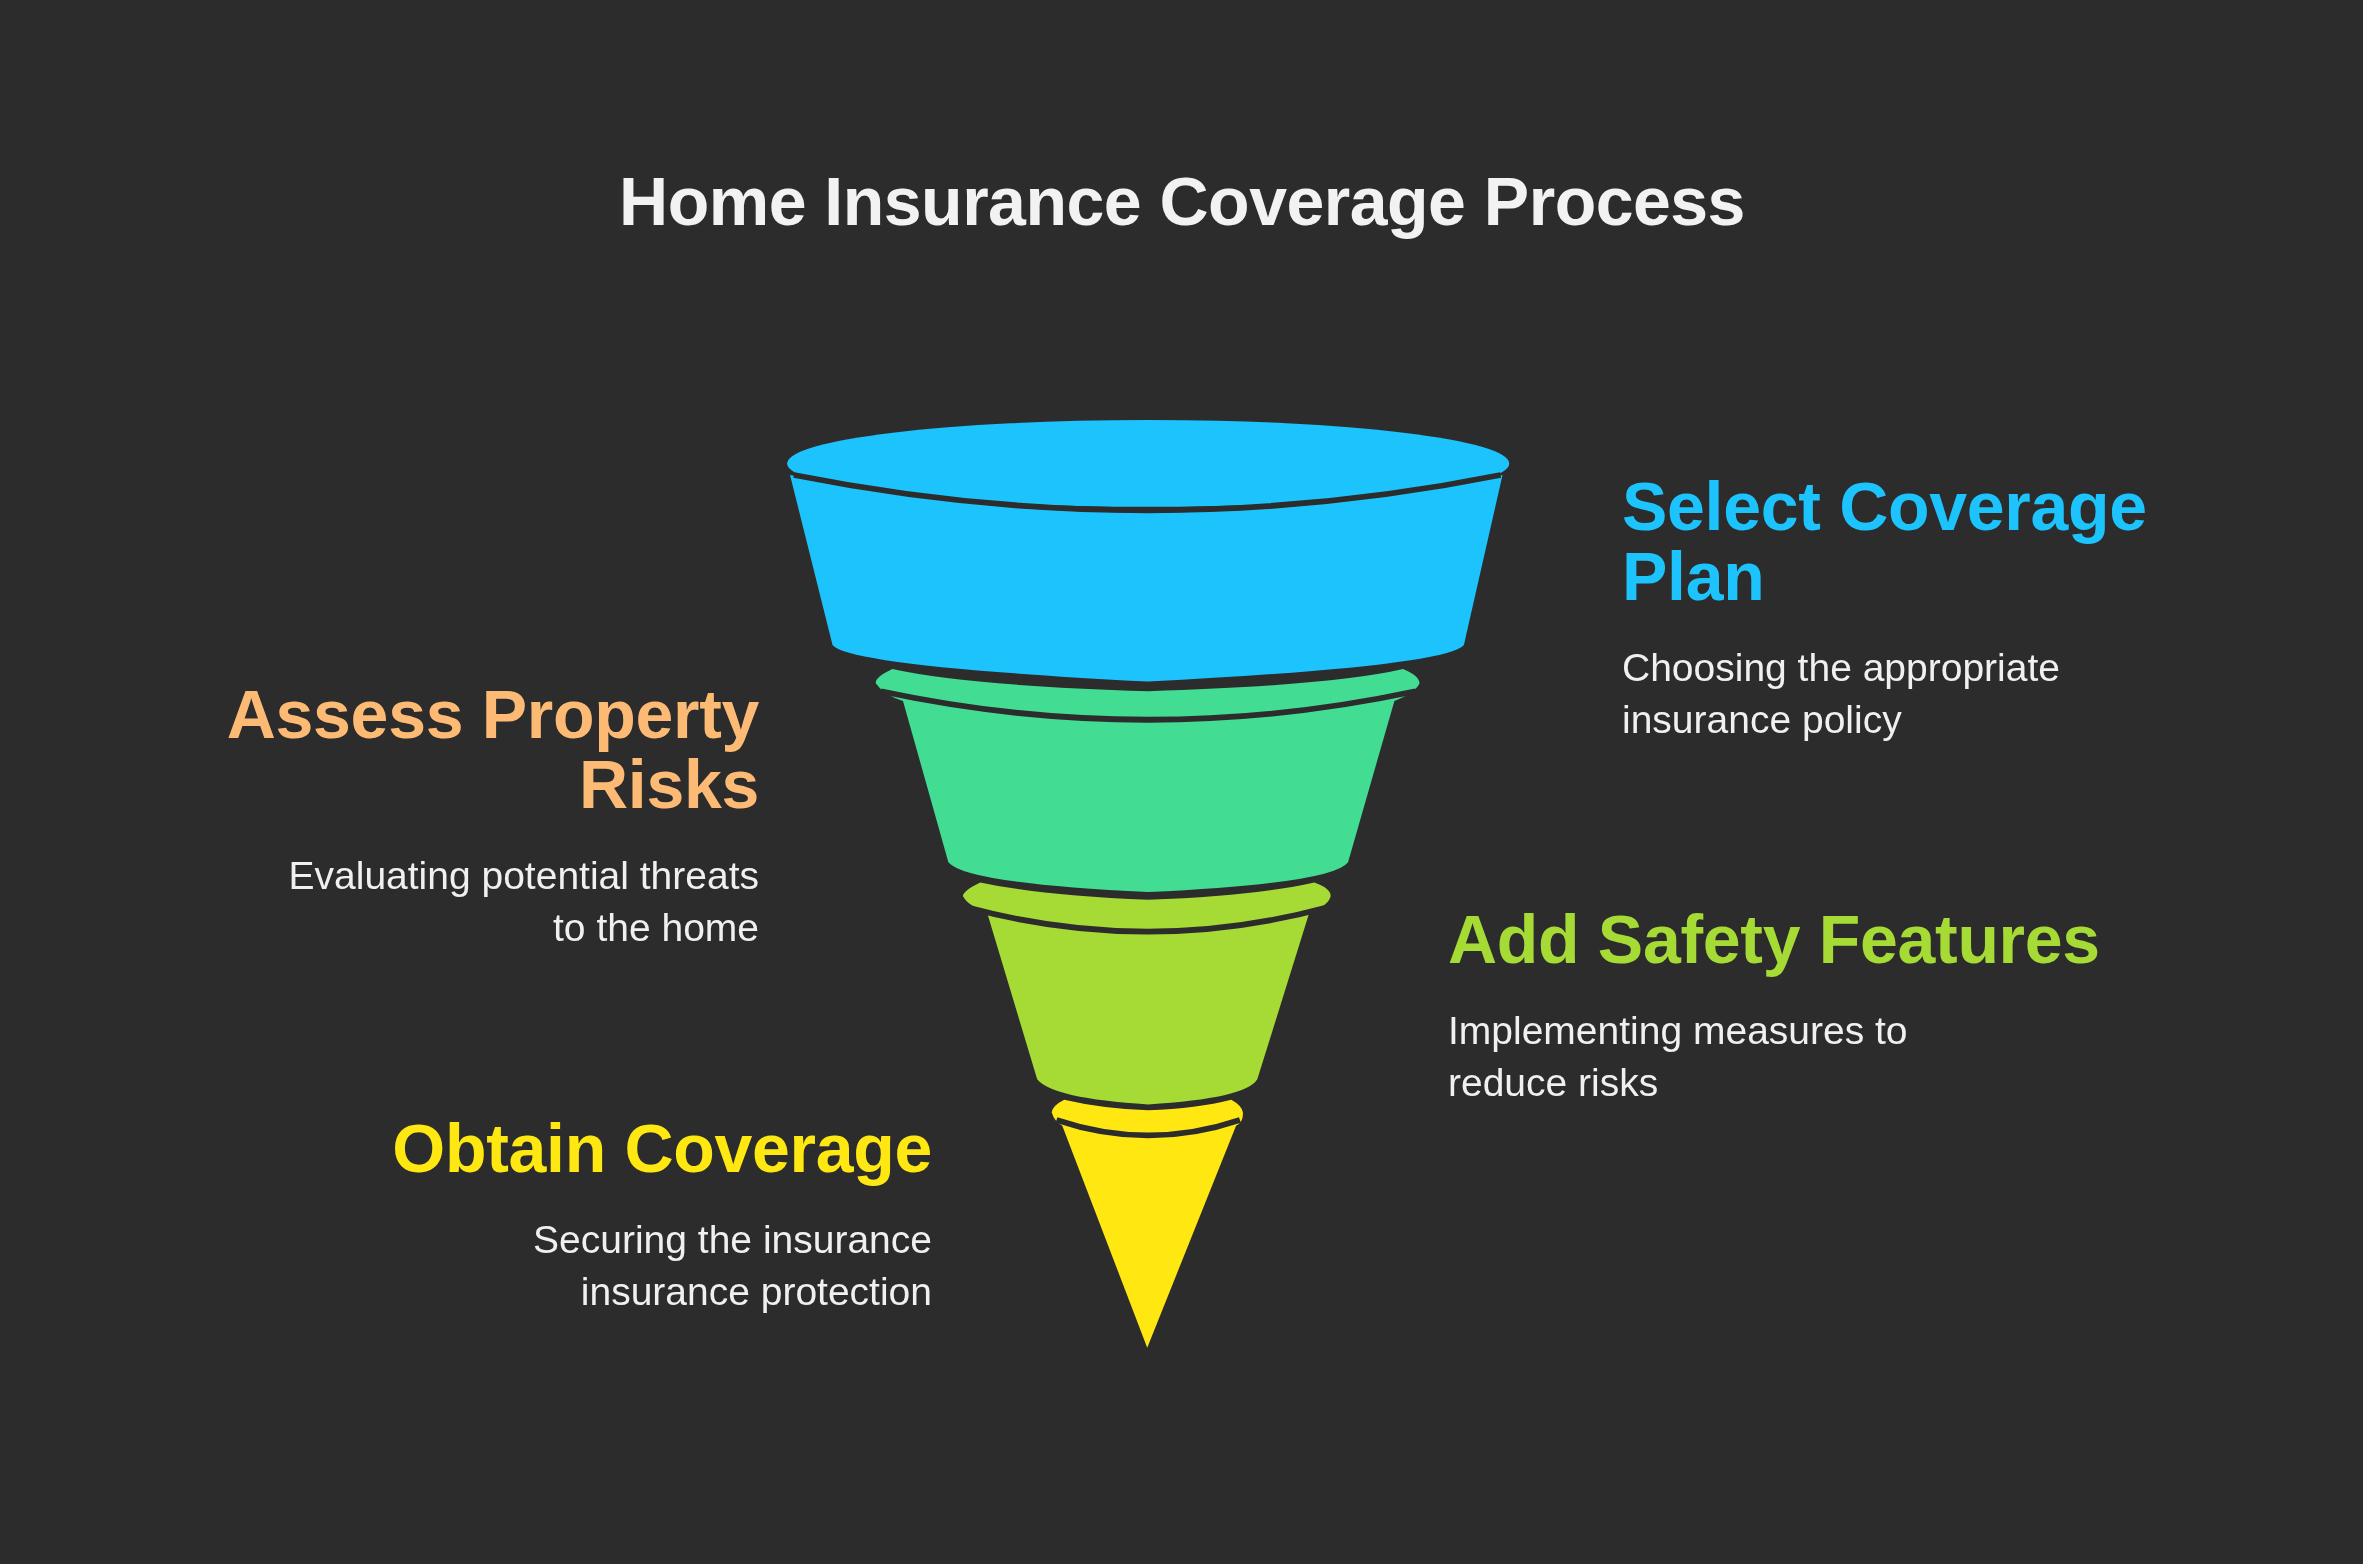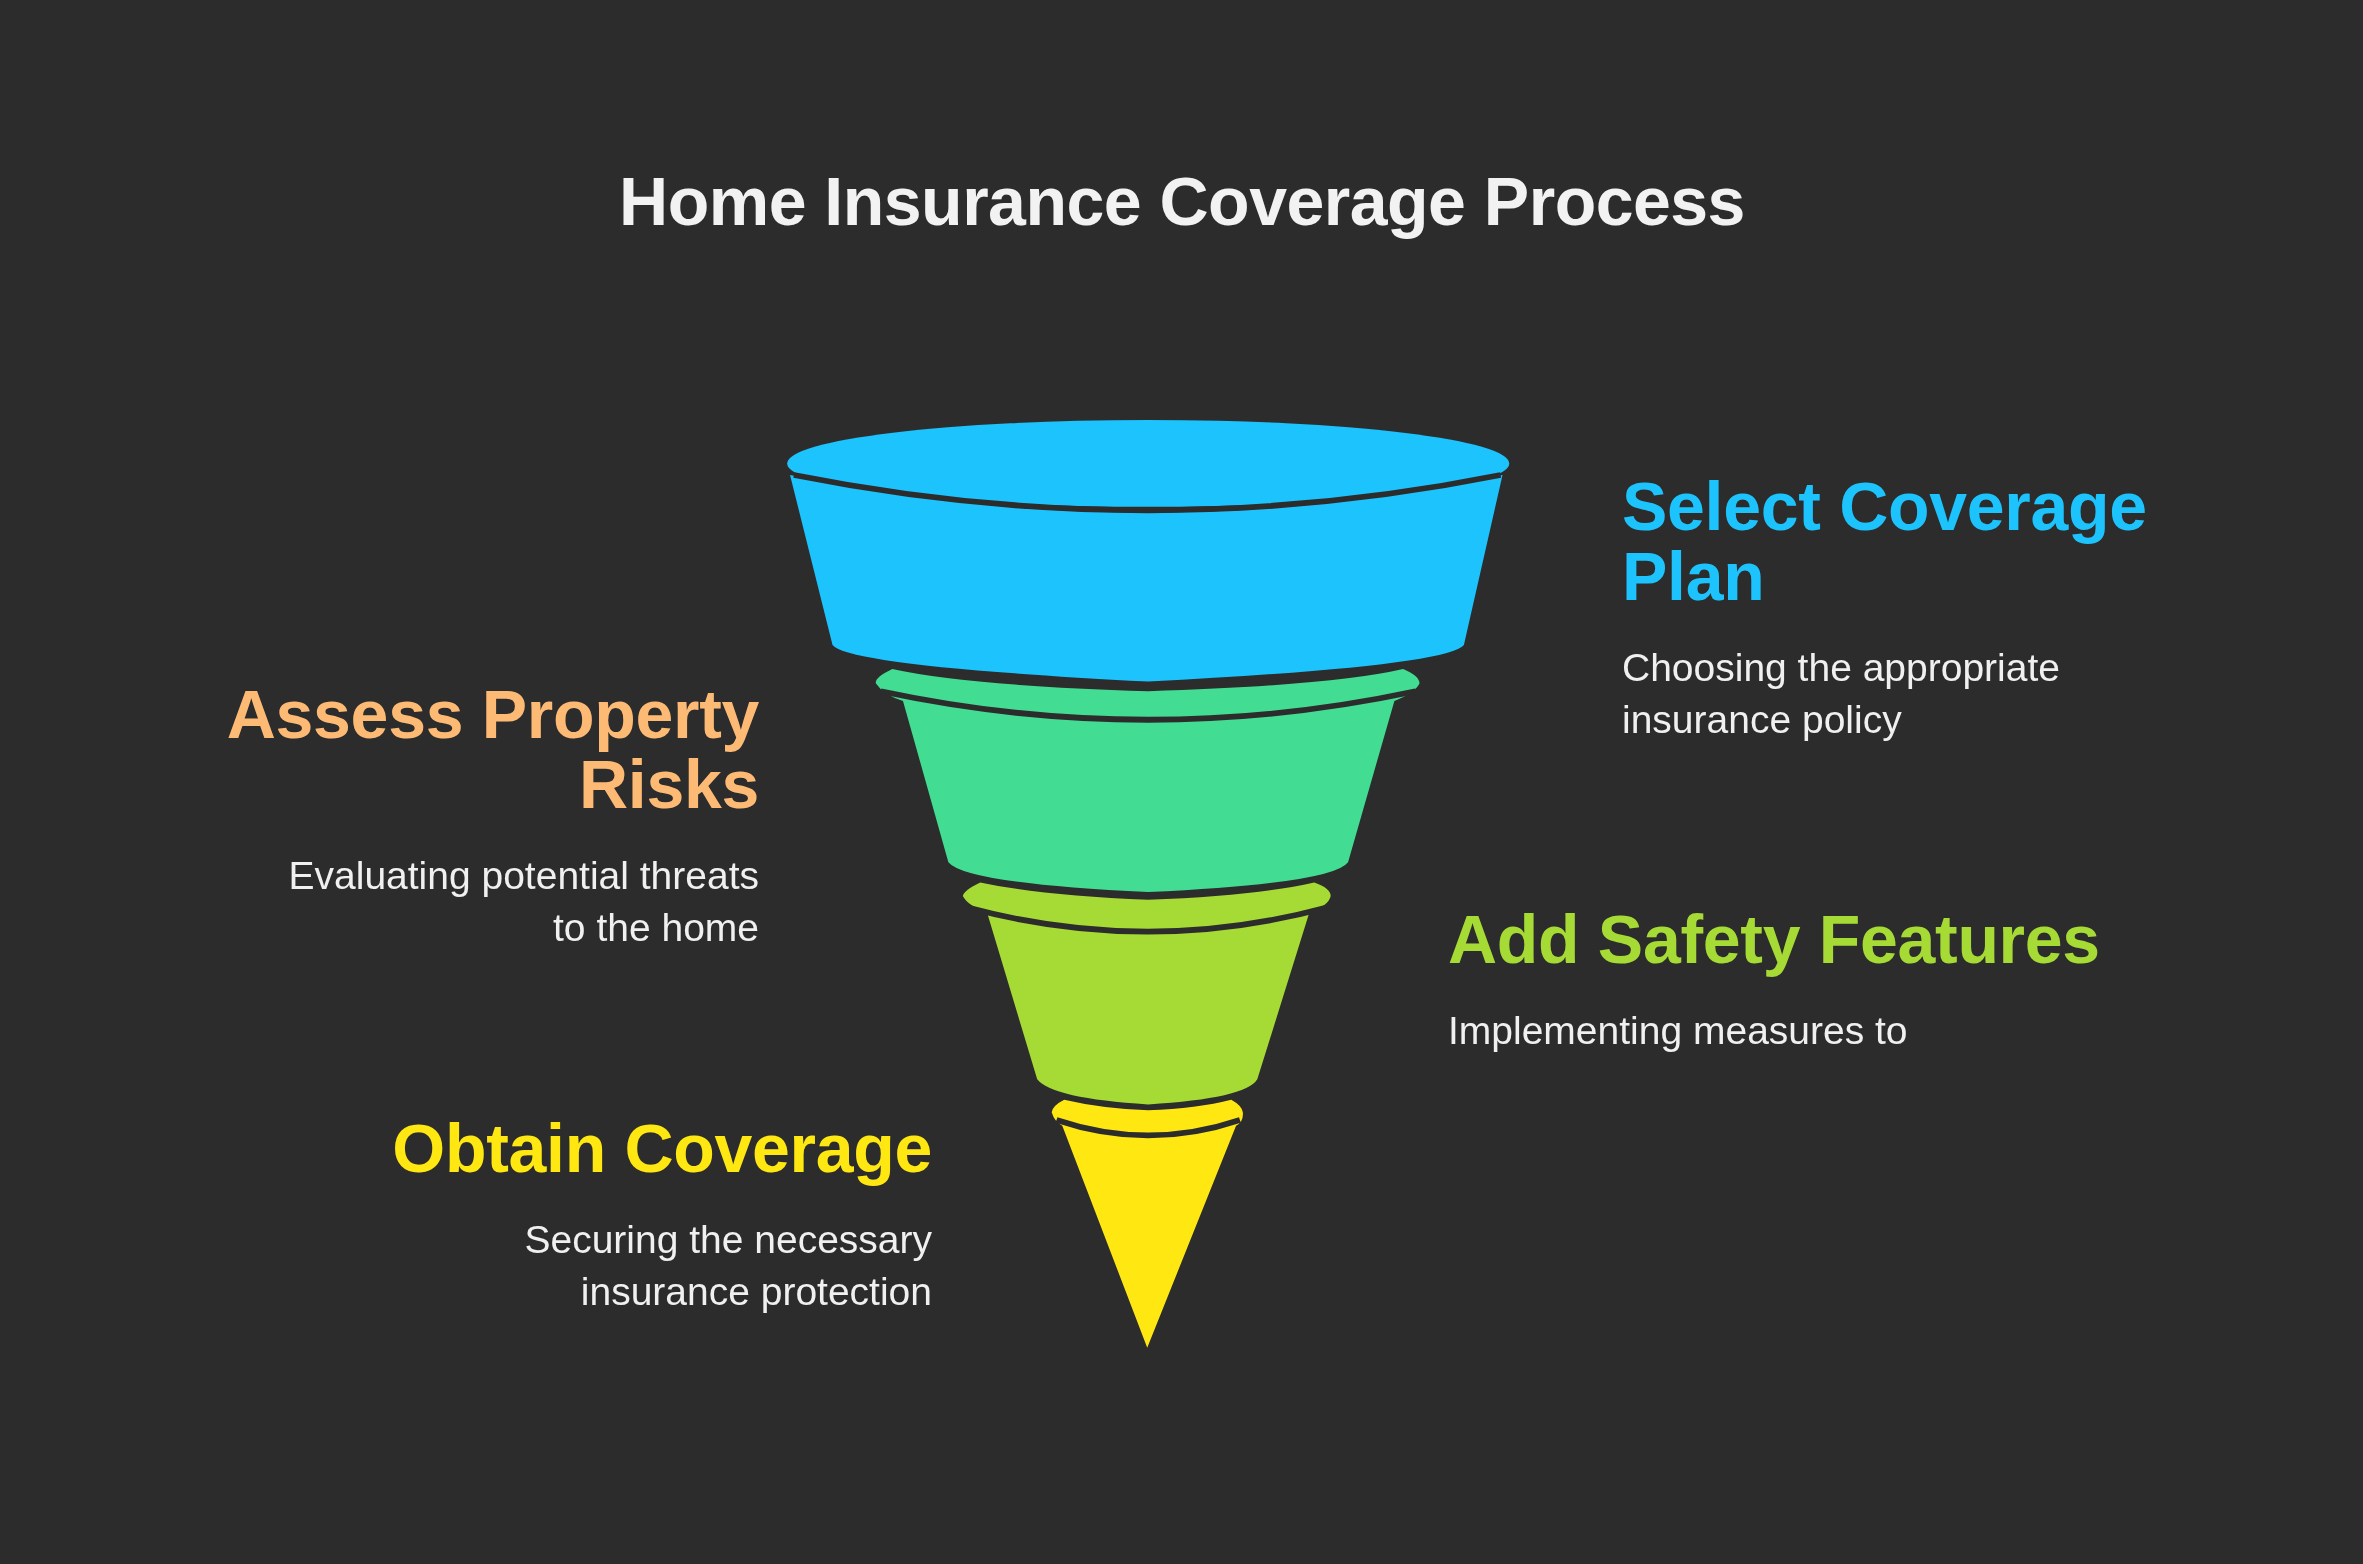--- a/index.html
+++ b/index.html
@@ -68,25 +68,26 @@
     <div>to the home</div>
   </div>
 </div>
 
 <div class="stage right" style="left:1448px; top:904px; width:676px;">
   <div class="heading" style="color:#a6da35;">
     <div>Add Safety Features</div>
   </div>
   <div class="desc">
     <div>Implementing measures to</div>
+    <div>reduce risks</div>
   </div>
 </div>
 
 <div class="stage left" style="left:353px; top:1113px; width:579px;">
   <div class="heading" style="color:#ffe811;">
     <div>Obtain Coverage</div>
   </div>
   <div class="desc">
-    <div>Securing the necessary</div>
+    <div>Securing the insurance</div>
     <div>insurance protection</div>
   </div>
 </div>
 
 
 </body></html>

